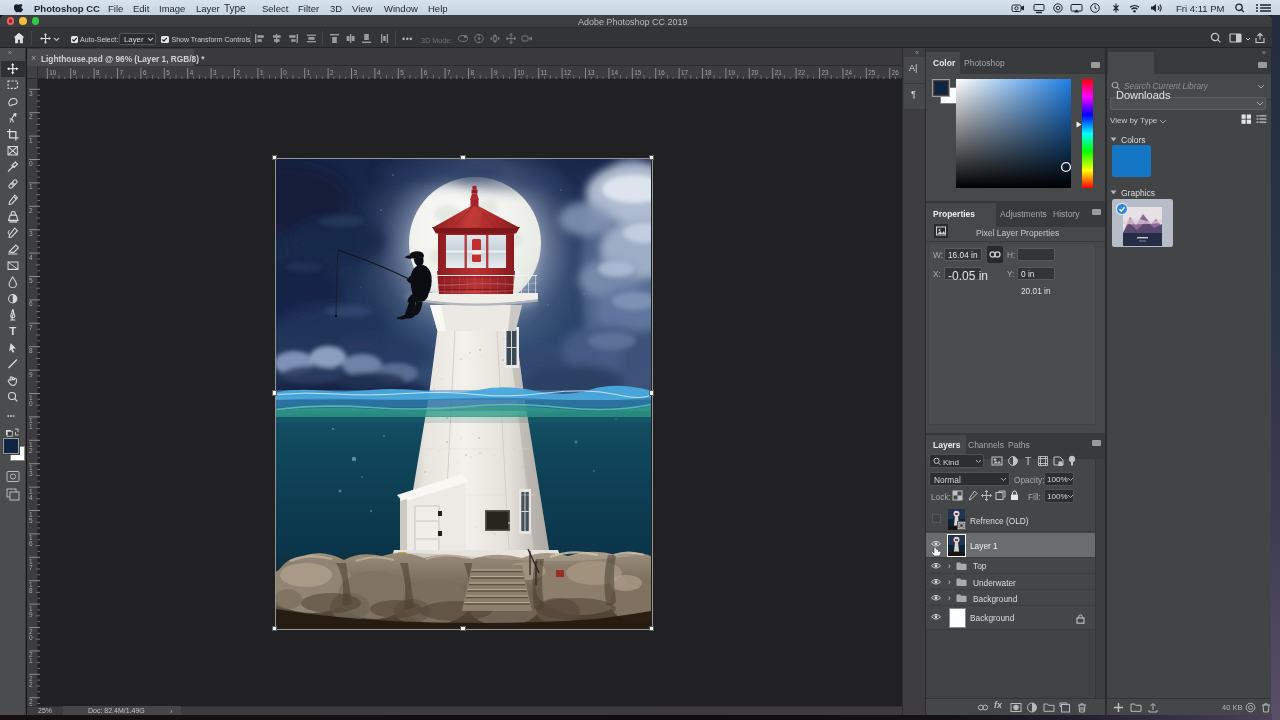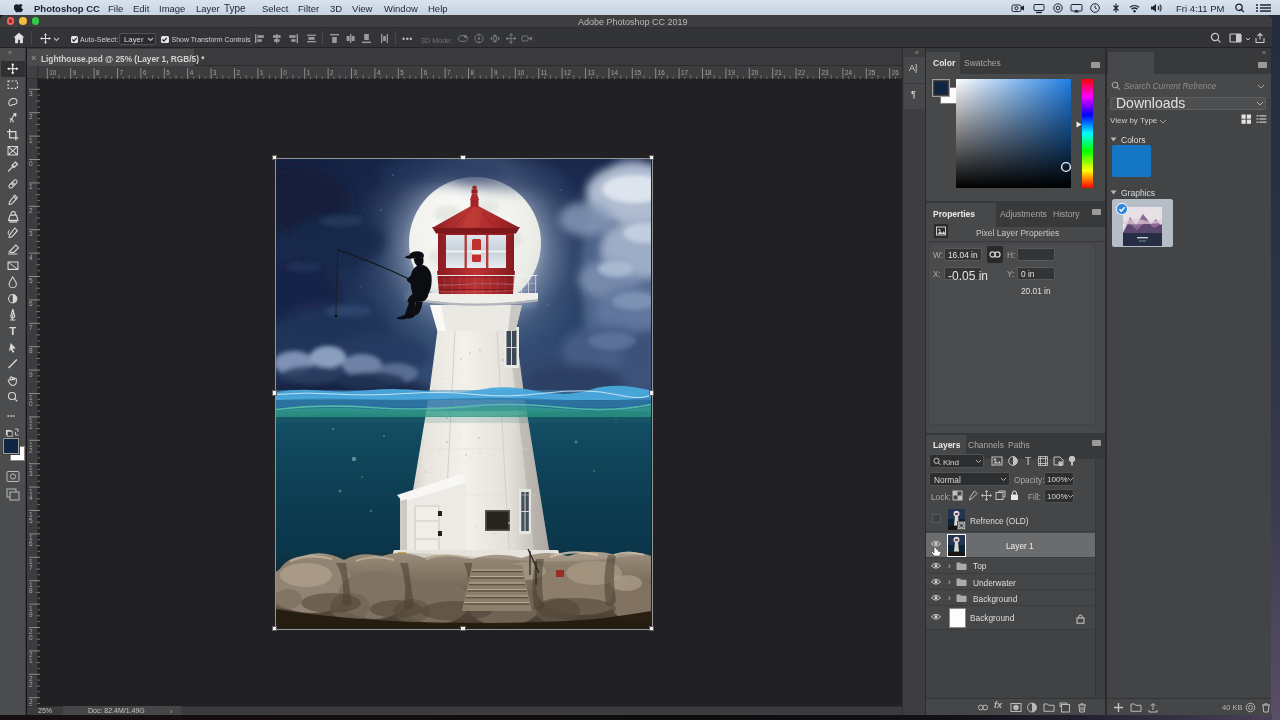--- a/index.html
+++ b/index.html
@@ -323,21 +323,21 @@
     <circle cx="7" cy="6.5" r="2.6" stroke="#b9b9b9" fill="none"></circle>
   </svg>
 <svg class="abs" style="left:6px;top:488px" width="14" height="13" viewBox="0 0 14 13">
     <rect x="1" y="1" width="9" height="8" stroke="#b9b9b9" fill="none"></rect>
     <rect x="4" y="4" width="9" height="8" fill="#4b4c4e" stroke="#b9b9b9"></rect>
   </svg>
 <div class="abs" style="left:27px;top:48px;width:875px;height:658px;background:#212124;"></div>
 <div class="abs" style="left:27px;top:48px;width:875px;height:18px;background:#3a3a3c;border-bottom:1px solid #2c2c2e;"></div>
 <div class="abs" style="left:27px;top:49px;width:167px;height:17px;background:#4b4b4d;"></div>
 <div class="tx" style="left:31px;top:53px;font-size:9px;color:#9f9f9f;font-weight:400;">×</div>
-<div class="tx" style="left:41px;top:53.5px;font-size:8.3px;color:#d2d2d2;font-weight:700;">Lighthouse.psd @ 25% (Layer 1, RGB/5) *</div>
+<div class="tx" style="left:41px;top:53.5px;font-size:8.3px;color:#d2d2d2;font-weight:700;">Lighthouse.psd @ 96% (Layer 1, RGB/8) *</div>
 <div class="abs" style="left:27px;top:66px;width:11px;height:13px;background:#414144;border-right:1px solid #2f2f31;border-bottom:1px solid #2f2f31;"></div>
 <div class="abs" style="left:38px;top:66px;width:864px;height:13px;background:#3d3d3f;border-bottom:1px solid #2c2c2e;"></div>
 <svg class="abs" style="left:38px;top:66px" width="864" height="13">
     <rect x="8.8" y="2" width="1" height="11" fill="#8a8a8a"></rect>
     <text x="11.3" y="8.5" font-size="6.3" fill="#a2a2a2" font-family="Liberation Sans">10</text>
     <rect x="14.6" y="10.5" width="1" height="2.5" fill="#6f6f71"></rect>
     <rect x="20.5" y="9" width="1" height="4" fill="#6f6f71"></rect>
     <rect x="26.3" y="10.5" width="1" height="2.5" fill="#6f6f71"></rect>
     <rect x="32.2" y="2" width="1" height="11" fill="#8a8a8a"></rect>
     <text x="34.7" y="8.5" font-size="6.3" fill="#a2a2a2" font-family="Liberation Sans">9</text>
@@ -1066,21 +1066,21 @@
 <div class="abs" style="left:902px;top:48px;width:23px;height:667px;background:#3e3e40;border-left:1px solid #2e2e30;"></div>
 <div class="tx" style="left:915px;top:48.5px;font-size:7px;color:#9a9a9a;font-weight:400;">«</div>
 <div class="abs" style="left:904px;top:57px;width:21px;height:26px;background:#47484a;border-radius:2px 2px 0 0;"></div>
 <div class="abs" style="left:904px;top:83px;width:21px;height:26px;background:#47484a;border-radius:0 0 2px 2px;border-top:1px solid #3a3a3c;"></div>
 <div class="tx" style="left:909px;top:63px;font-size:9px;color:#d8d8d8;font-weight:400;">A|</div>
 <div class="tx" style="left:911px;top:89px;font-size:9px;color:#d8d8d8;font-weight:400;">¶</div>
 <div class="abs" style="left:925px;top:48px;width:180px;height:667px;background:#434446;border-left:1px solid #2c2c2e;"></div>
 <div class="abs" style="left:926px;top:48px;width:179px;height:26px;background:#38393b;"></div>
 <div class="abs" style="left:926px;top:52px;width:34px;height:22px;background:#47484a;"></div>
 <div class="tx" style="left:933px;top:58px;font-size:8.5px;color:#e8e8e8;font-weight:700;">Color</div>
-<div class="tx" style="left:964px;top:58px;font-size:8.5px;color:#a6a6a6;font-weight:400;">Swatches</div>
+<div class="tx" style="left:964px;top:58px;font-size:8.5px;color:#a6a6a6;font-weight:400;">Photoshop</div>
 <div class="abs" style="left:1091px;top:62px;width:9px;height:6px;background:#9a9a9a;border-radius:1px;"></div>
 <div class="abs" style="left:926px;top:74px;width:179px;height:127px;background:#47484a;"></div>
 <div class="abs" style="left:939.5px;top:86.5px;width:17px;height:17px;background:#fbfbfb;border:1px solid #7e7e80;"></div>
 <div class="abs" style="left:932px;top:79px;width:18px;height:18px;background:#48484a;border:1px solid #9e9e9e;"></div>
 <div class="abs" style="left:934px;top:81px;width:14px;height:14px;background:#0f2541;border:1px solid #2c2c2e;"></div>
 <div class="abs" style="left:956px;top:79px;width:115px;height:109px;background:
 linear-gradient(to bottom, rgba(0,0,0,0) 0%, #000 100%),
 linear-gradient(to right, #ffffff 0%, #1e7ee4 100%);"></div>
 <svg class="abs" style="left:1059px;top:160px" width="14" height="14" viewBox="0 0 14 14">
     <circle cx="7" cy="7" r="4.4" fill="none" stroke="#f0f0f0" stroke-width="1.4"></circle>
@@ -1259,21 +1259,21 @@
 <div class="abs" style="left:947px;top:533.5px;width:19px;height:23px;background:#fff;padding:1px;">
     <svg width="17" height="21" viewBox="0 0 17 21">
 <rect width="17" height="21" fill="#243350"></rect>
 <rect y="10" width="17" height="11" fill="#0d2435"></rect>
 <circle cx="8.5" cy="4.8" r="3" fill="#dfe5ec" opacity="0.95"></circle>
 <path d="M7.2 5.5 L9.8 5.5 L11.2 18 L5.8 18 Z" fill="#d8d6d0"></path>
 <path d="M7 4 L10 4 L9.8 6 L7.2 6 Z" fill="#9c2226"></path>
 <path d="M0 17.5 Q 8 15.5 17 17.5 L17 21 L0 21 Z" fill="#191410"></path>
 </svg>
   </div>
-<div class="tx" style="left:970px;top:541px;font-size:8.3px;color:#f0f0f0;font-weight:400;margin-left:36px;">Layer 1</div>
+<div class="tx" style="left:970px;top:541px;font-size:8.3px;color:#f0f0f0;font-weight:400;">Layer 1</div>
 <div class="abs" style="left:926px;top:557.5px;width:169px;height:16.2px;background:#454648;border-bottom:1px solid #3c3d3f;"></div>
 <div class="abs" style="left:931px;top:562.0px;width:11px;height:8px;">
     <svg width="10" height="7.5" viewBox="0 0 11 8">
       <path d="M0.5 4 Q5.5 -1.2 10.5 4 Q5.5 9.2 0.5 4 Z" fill="none" stroke="#d6d6d6" stroke-width="1"></path>
       <circle cx="5.5" cy="4" r="1.6" fill="#d6d6d6"></circle>
     </svg>
   </div>
 <div class="tx" style="left:948px;top:561.0px;font-size:8.5px;color:#c2c2c2;font-weight:400;">›</div>
 <div class="abs" style="left:956px;top:561.5px;width:12px;height:9px;">
     <svg width="11" height="8.5" viewBox="0 0 12 9">
@@ -1368,26 +1368,26 @@
 <div class="tx" style="left:1114px;top:58px;font-size:8.5px;color:#ececec;font-weight:700;margin-top:23px;">Libraries</div>
 <div class="tx" style="left:1262px;top:48.5px;font-size:7px;color:#9a9a9a;font-weight:400;">»</div>
 <div class="abs" style="left:1258px;top:62px;width:9px;height:6px;background:#9a9a9a;border-radius:1px;"></div>
 <div class="abs" style="left:1107px;top:74px;width:164px;height:26px;background:#47484a;border-bottom:1px solid #3a3a3c;"></div>
 <svg class="abs" style="left:1111px;top:81px" width="10" height="10" viewBox="0 0 10 10">
     <g fill="none" stroke="#a2a2a2" stroke-width="1.1">
       <circle cx="4" cy="4" r="2.8"></circle>
       <path d="M6.2 6.2l2.4 2.4"></path>
     </g>
   </svg>
-<div class="tx" style="left:1124px;top:81px;font-size:8.3px;color:#8e8e8e;font-style:italic;">Search Current Refrence</div>
+<div class="tx" style="left:1124px;top:81px;font-size:8.3px;color:#8e8e8e;font-style:italic;">Search Current Library</div>
 <svg class="abs" style="left:1257px;top:84px" width="8" height="6" viewBox="0 0 8 6">
     <path d="M1 1l3 3 3-3" stroke="#a2a2a2" fill="none"></path>
   </svg>
 <div class="abs" style="left:1110px;top:97px;width:156px;height:13px;background:#4e4f51;border:1px solid #5e5f61;border-radius:2px;"></div>
-<div class="tx" style="left:1116px;top:95px;font-size:14px;color:#e0e0e0;font-weight:400;">Downloads</div>
+<div class="tx" style="left:1116px;top:89px;font-size:11px;color:#e0e0e0;font-weight:400;">Downloads</div>
 <svg class="abs" style="left:1256px;top:101px" width="8" height="6" viewBox="0 0 8 6">
     <path d="M1 1l3 3 3-3" stroke="#b0b0b0" fill="none"></path>
   </svg>
 <div class="tx" style="left:1110px;top:115.5px;font-size:8px;color:#cdcdcd;font-weight:400;">View by Type</div>
 <svg class="abs" style="left:1159px;top:118.5px" width="8" height="6" viewBox="0 0 8 6">
     <path d="M1 1l3 3 3-3" stroke="#a2a2a2" fill="none"></path>
   </svg>
 <svg class="abs" style="left:1241px;top:114px" width="11" height="10" viewBox="0 0 11 10">
     <g fill="#e4e4e4">
       <rect x="0.5" y="0.5" width="4.2" height="4.2"></rect>

